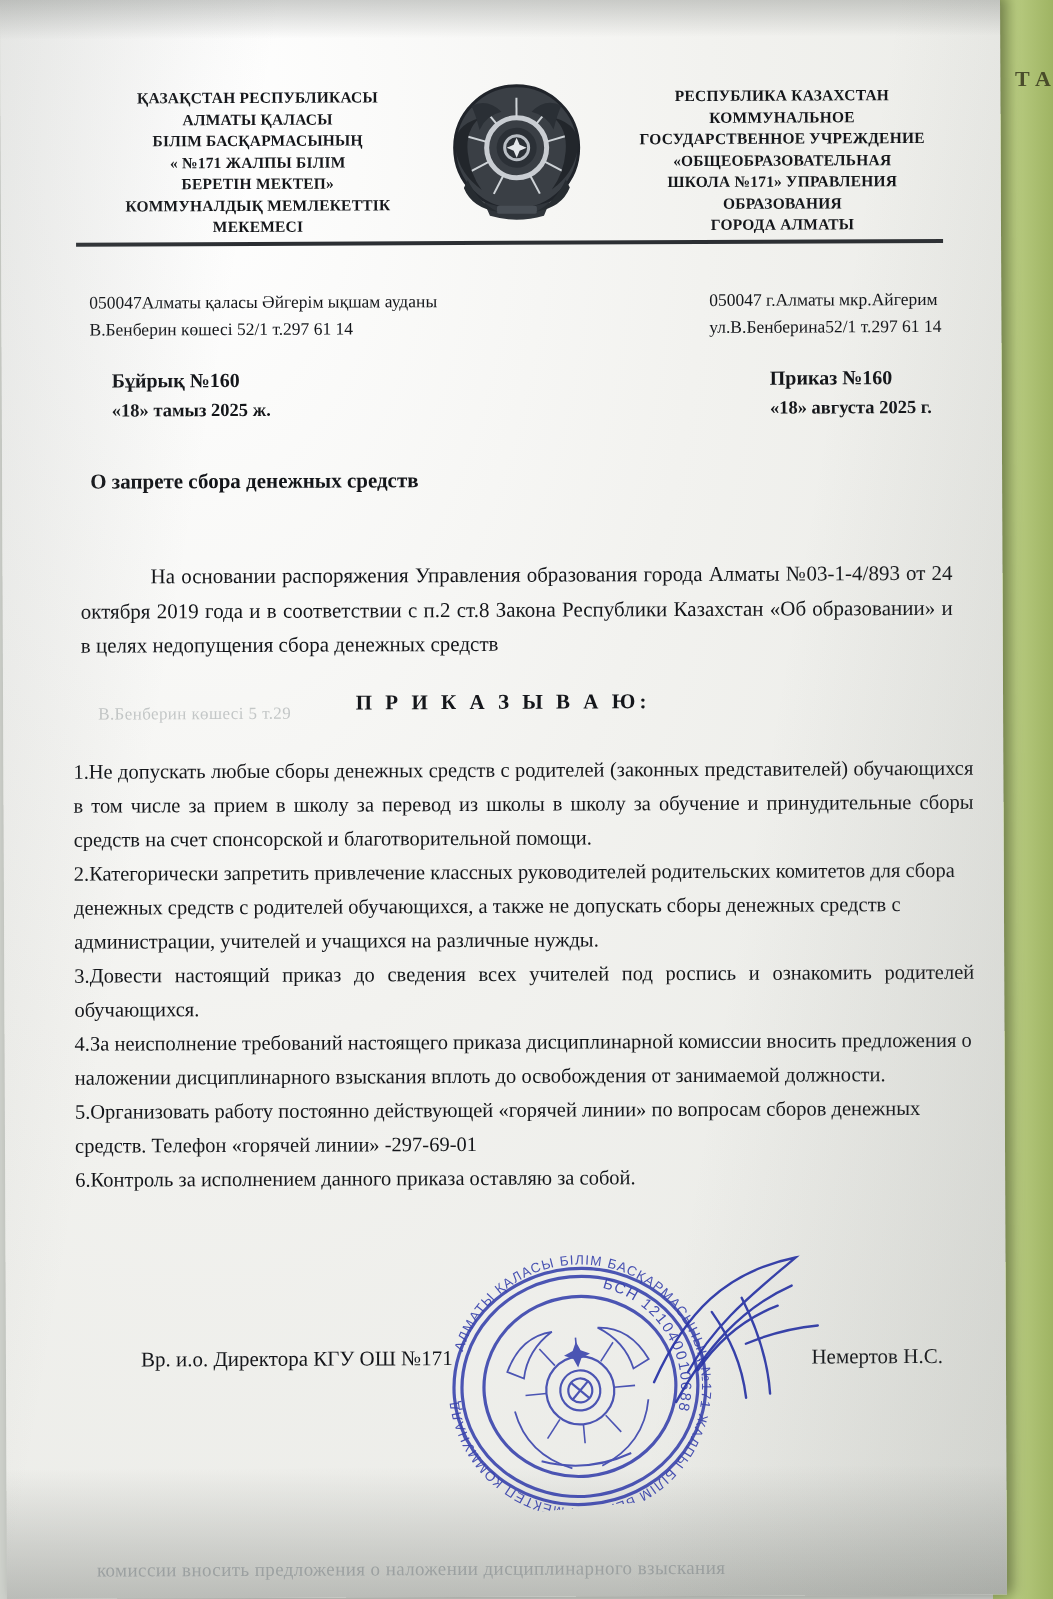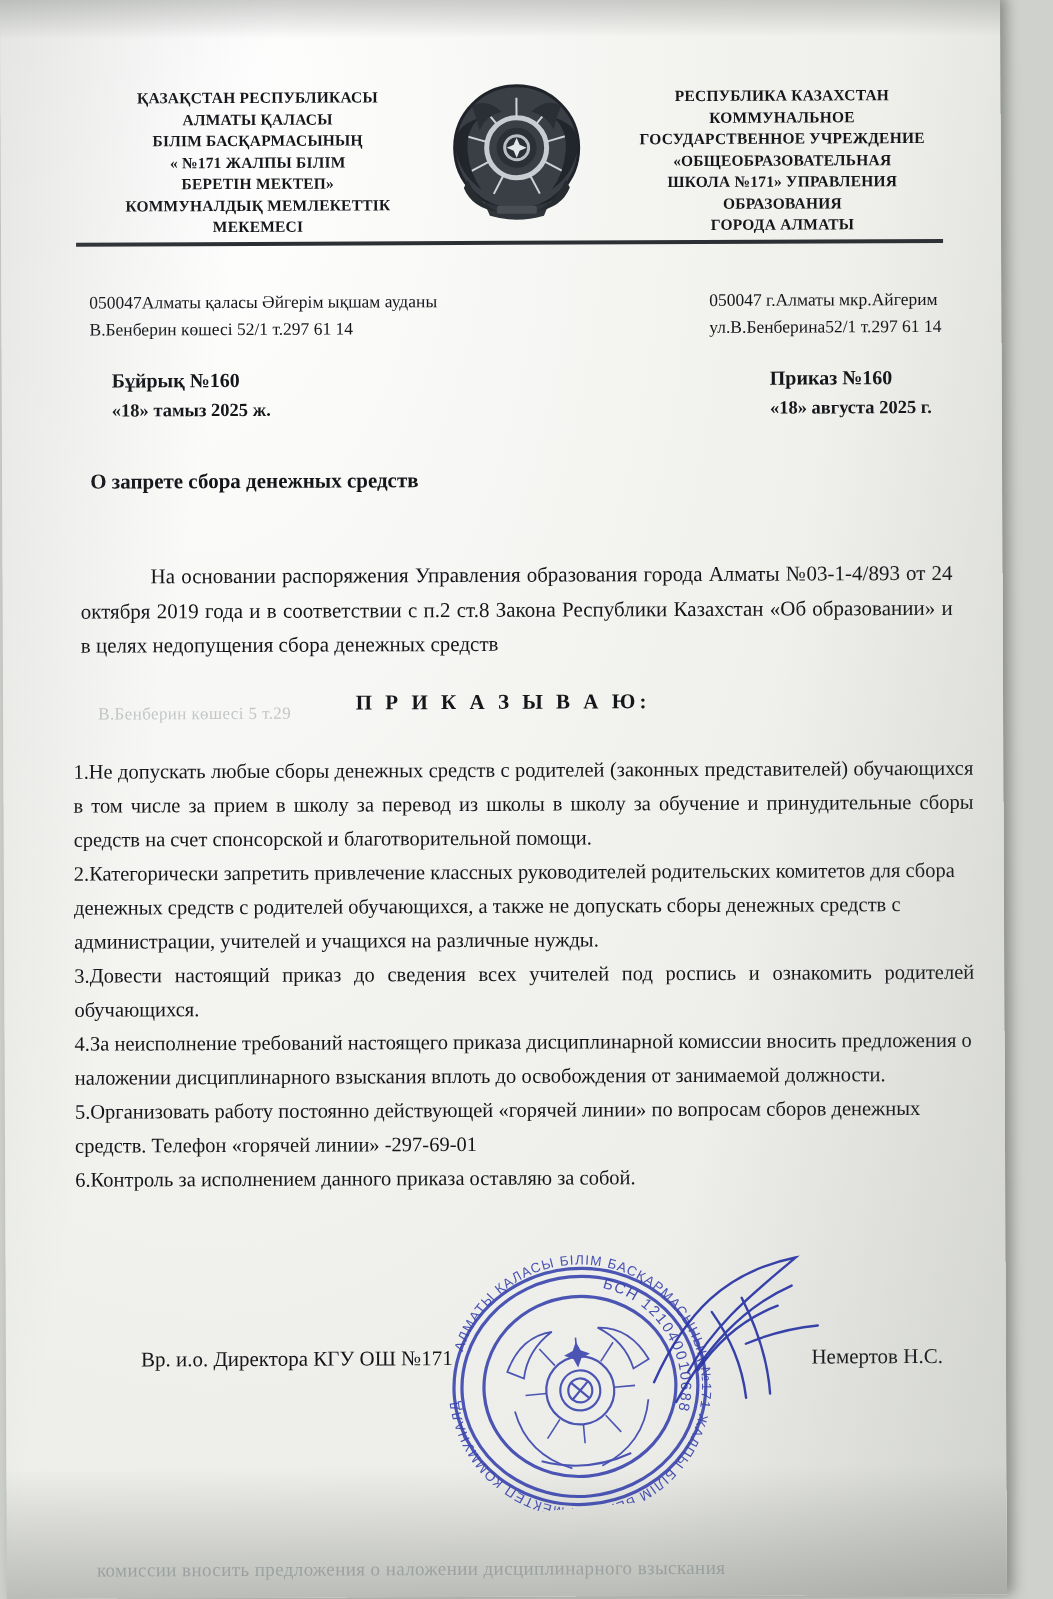--- a/index.html
+++ b/index.html
@@ -116,20 +116,24 @@
     opacity:.92;
   }
   .stamp svg{display:block;}
   .sig-ink{position:absolute;left:640px;top:1255px;width:180px;height:180px;opacity:.95;}
 </style>
 </head>
 <body>
 
 <div class="page">
 
+  <div class="green-sheet">
+    <div class="gs-text">Т
+А</div>
+  </div>
 
   <div class="paper">
     <div class="shadow-top"></div>
     <div class="shadow-bottom"></div>
 
     <div class="content">
 
       <div class="header">
         <div class="org-block org-left" style="white-space:pre-line;">ҚАЗАҚСТАН РЕСПУБЛИКАСЫ
 АЛМАТЫ ҚАЛАСЫ

